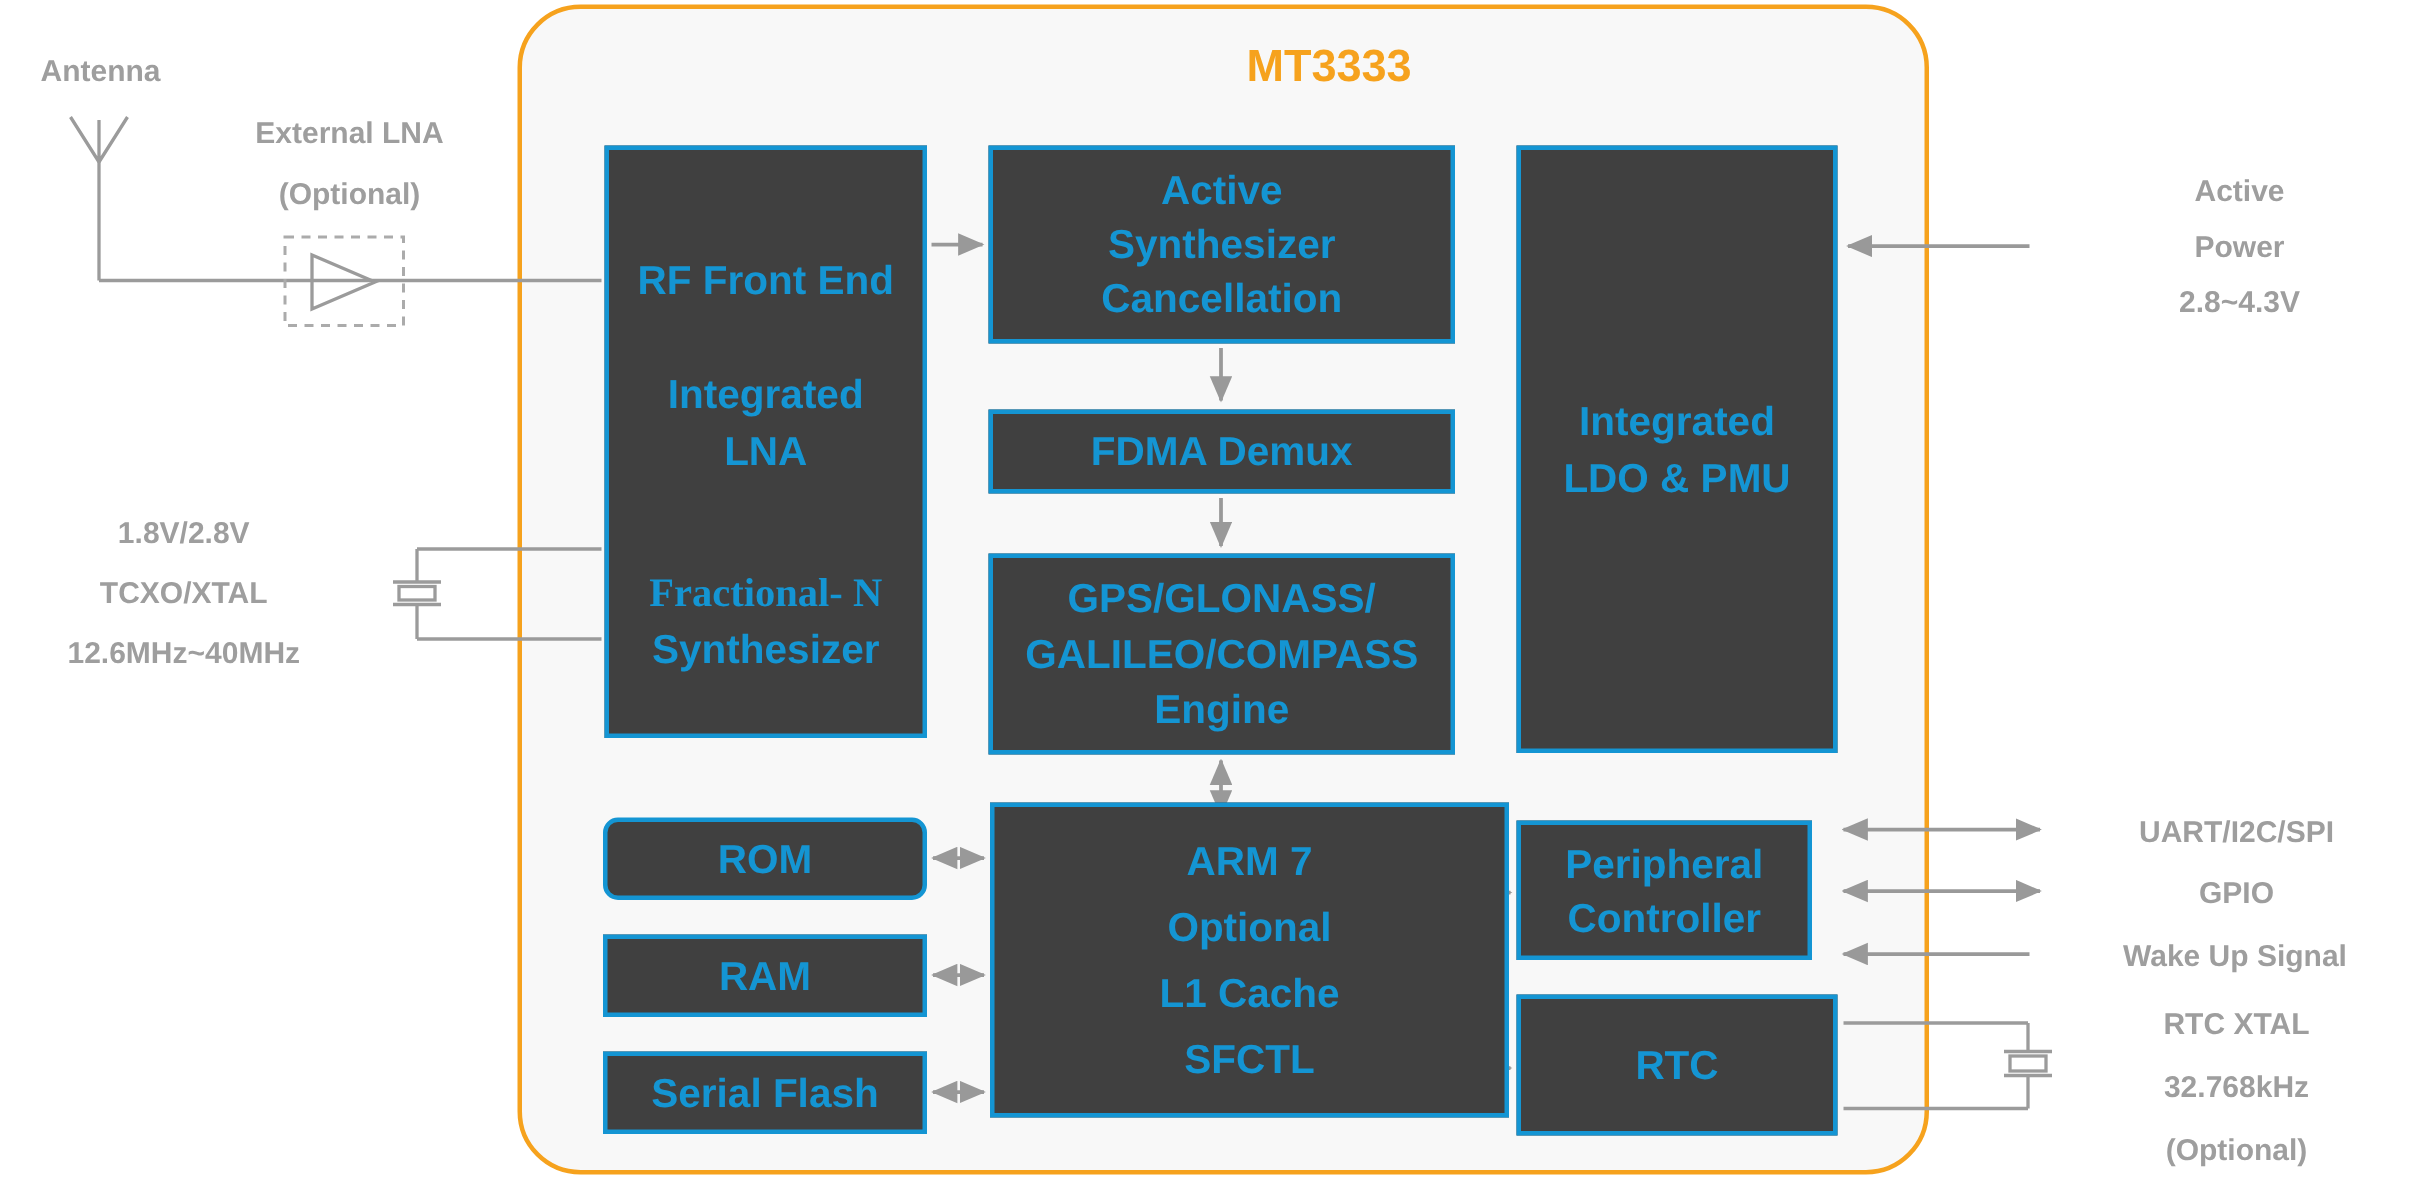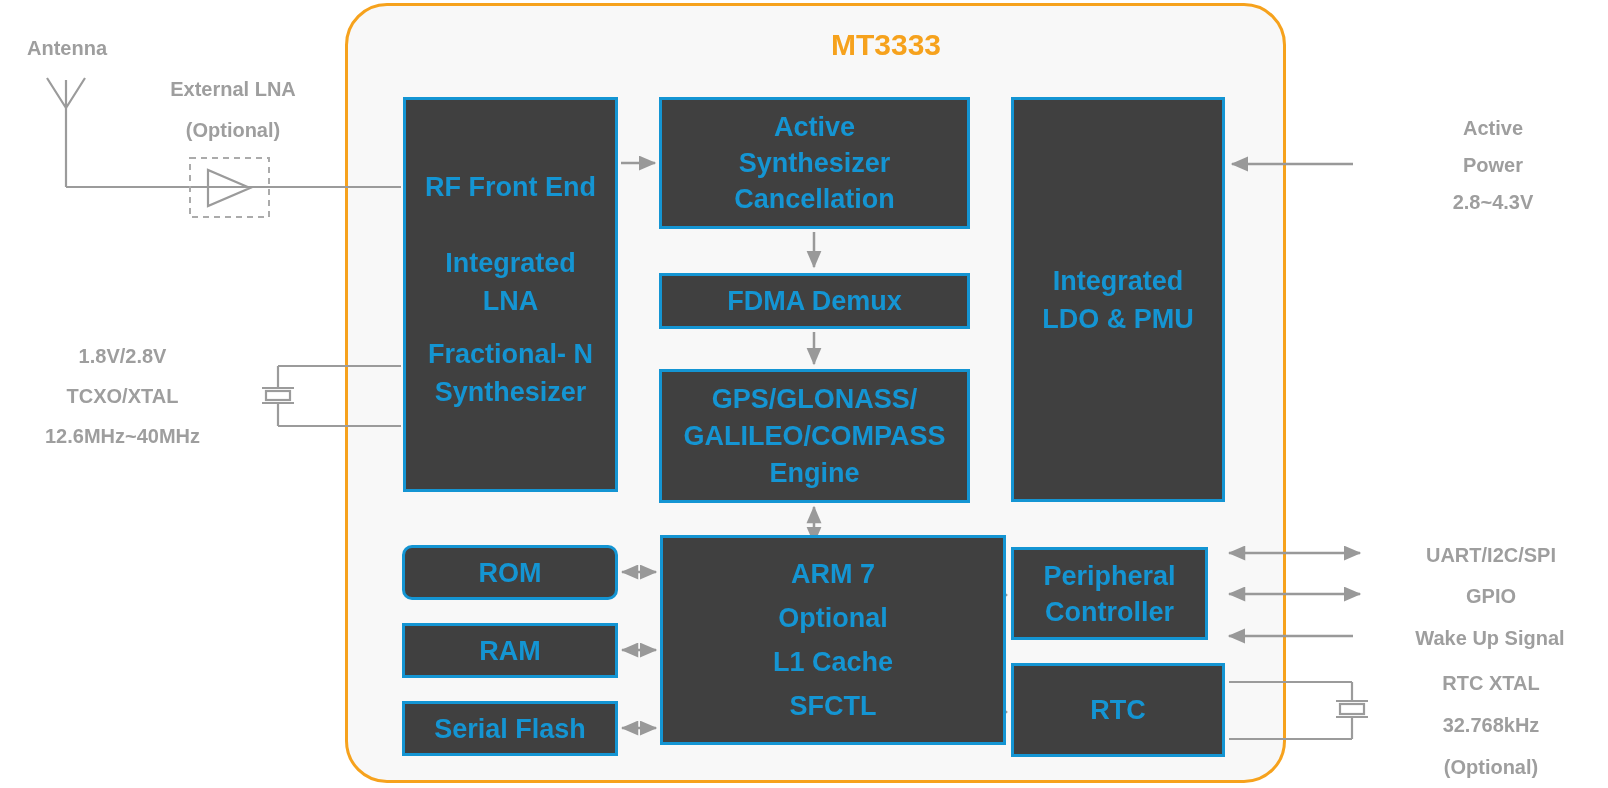--- a/index.html
+++ b/index.html
@@ -27,21 +27,21 @@
   .blk{
     position:absolute;box-sizing:border-box;background:#404040;
     border:3px solid #1495D3;color:#1495D3;font-size:27px;
     display:flex;flex-direction:column;align-items:center;justify-content:center;
     text-align:center;line-height:36px;
   }
   .blk span{display:block;}
   #blk-rf{left:403px;top:97px;width:215px;height:395px;justify-content:flex-start;line-height:38px;}
   #blk-rf .l1{margin-top:68px;}
   #blk-rf .l2{margin-top:38px;}
-  #blk-rf .l4{margin-top:15px;}
+  #blk-rf .l4{margin-top:56px;font-family:Liberation Serif, serif;}
   #blk-aic{left:659px;top:97px;width:311px;height:132px;}
   #blk-fdma{left:659px;top:273px;width:311px;height:56px;}
   #blk-gps{left:659px;top:369px;width:311px;height:134px;line-height:37px;}
   #blk-ldo{left:1011px;top:97px;width:214px;height:405px;line-height:38px;}
   #blk-rom{left:402px;top:545px;width:216px;height:55px;border-radius:10px;}
   #blk-ram{left:402px;top:623px;width:216px;height:55px;}
   #blk-flash{left:402px;top:701px;width:216px;height:55px;}
   #blk-arm{left:660px;top:535px;width:346px;height:210px;line-height:44px;}
   #blk-pc{left:1011px;top:547px;width:197px;height:93px;}
   #blk-rtc{left:1011px;top:663px;width:214px;height:94px;}

